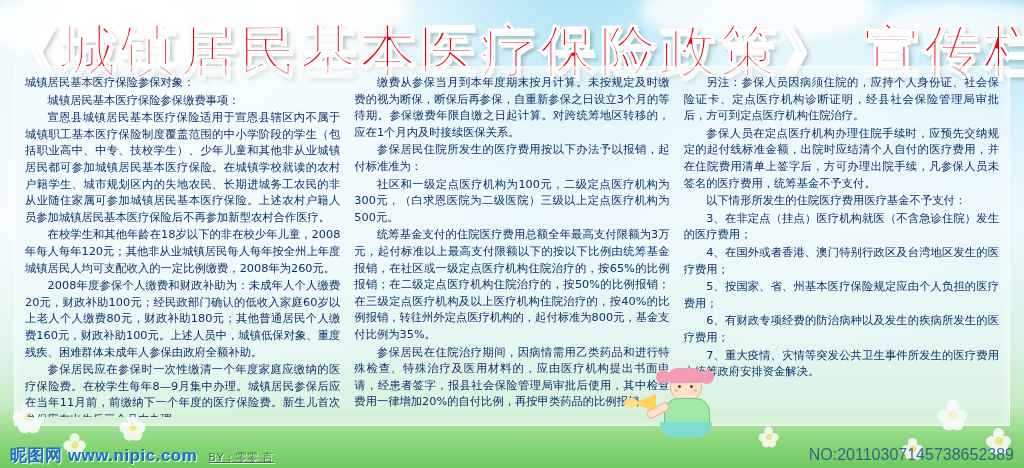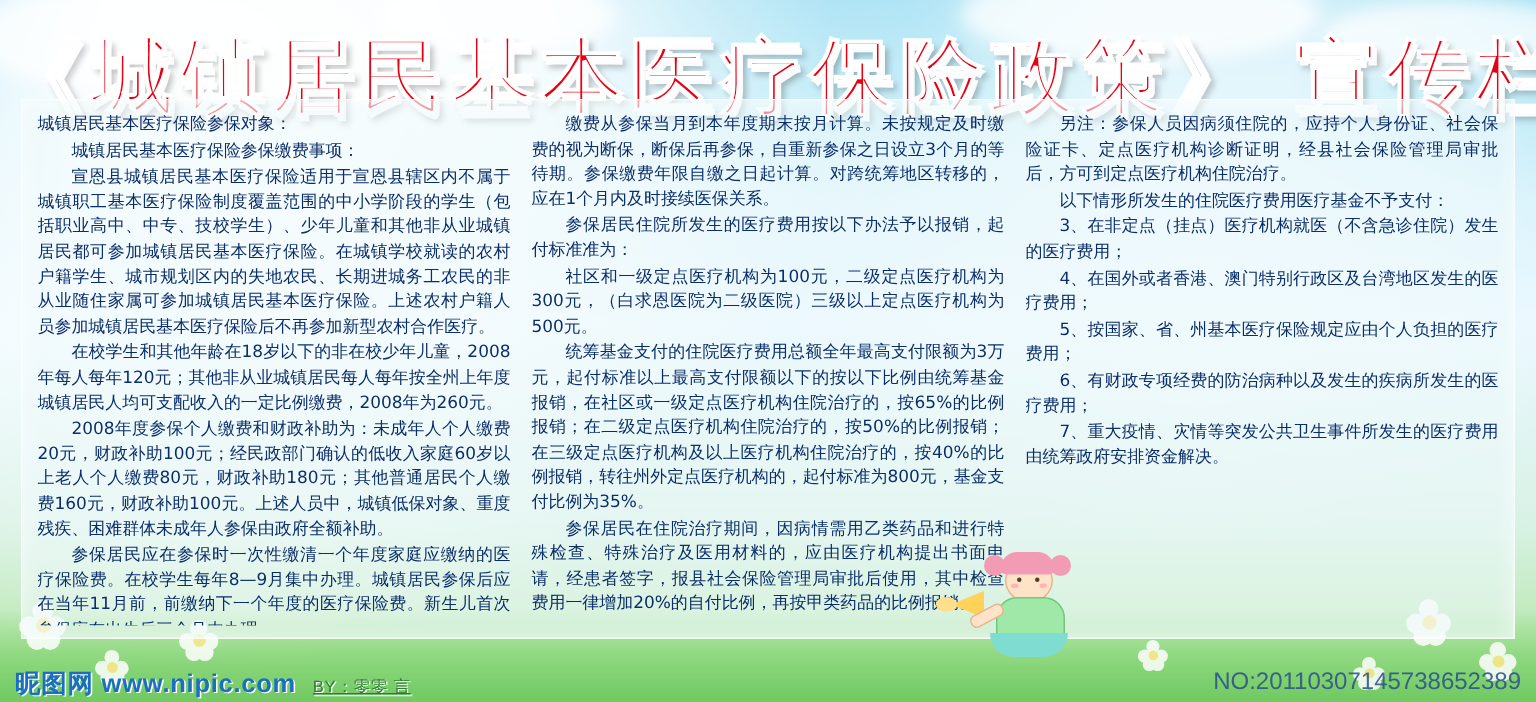--- a/index.html
+++ b/index.html
@@ -182,20 +182,21 @@
   </div>
   <div class="col">
     <p class="indent">缴费从参保当月到本年度期末按月计算。未按规定及时缴费的视为断保，断保后再参保，自重新参保之日设立3个月的等待期。参保缴费年限自缴之日起计算。对跨统筹地区转移的，应在1个月内及时接续医保关系。</p>
     <p class="indent">参保居民住院所发生的医疗费用按以下办法予以报销，起付标准准为：</p>
     <p class="indent">社区和一级定点医疗机构为100元，二级定点医疗机构为300元，（白求恩医院为二级医院）三级以上定点医疗机构为500元。</p>
     <p class="indent">统筹基金支付的住院医疗费用总额全年最高支付限额为3万元，起付标准以上最高支付限额以下的按以下比例由统筹基金报销，在社区或一级定点医疗机构住院治疗的，按65%的比例报销；在二级定点医疗机构住院治疗的，按50%的比例报销；在三级定点医疗机构及以上医疗机构住院治疗的，按40%的比例报销，转往州外定点医疗机构的，起付标准为800元，基金支付比例为35%。</p>
     <p class="indent">参保居民在住院治疗期间，因病情需用乙类药品和进行特殊检查、特殊治疗及医用材料的，应由医疗机构提出书面申请，经患者签字，报县社会保险管理局审批后使用，其中检查费用一律增加20%的自付比例，再按甲类药品的比例报销。</p>
   </div>
   <div class="col">
     <p class="indent">另注：参保人员因病须住院的，应持个人身份证、社会保险证卡、定点医疗机构诊断证明，经县社会保险管理局审批后，方可到定点医疗机构住院治疗。</p>
+    <p class="indent">参保人员在定点医疗机构办理住院手续时，应预先交纳规定的起付线标准金额，出院时应结清个人自付的医疗费用，并在住院费用清单上签字后，方可办理出院手续，凡参保人员未签名的医疗费用，统筹基金不予支付。</p>
     <p class="indent">以下情形所发生的住院医疗费用医疗基金不予支付：</p>
     <p class="indent">3、在非定点（挂点）医疗机构就医（不含急诊住院）发生的医疗费用；</p>
     <p class="indent">4、在国外或者香港、澳门特别行政区及台湾地区发生的医疗费用；</p>
     <p class="indent">5、按国家、省、州基本医疗保险规定应由个人负担的医疗费用；</p>
     <p class="indent">6、有财政专项经费的防治病种以及发生的疾病所发生的医疗费用；</p>
     <p class="indent">7、重大疫情、灾情等突发公共卫生事件所发生的医疗费用由统筹政府安排资金解决。</p>
   </div>
 </div>
 
 <div class="mascot">

